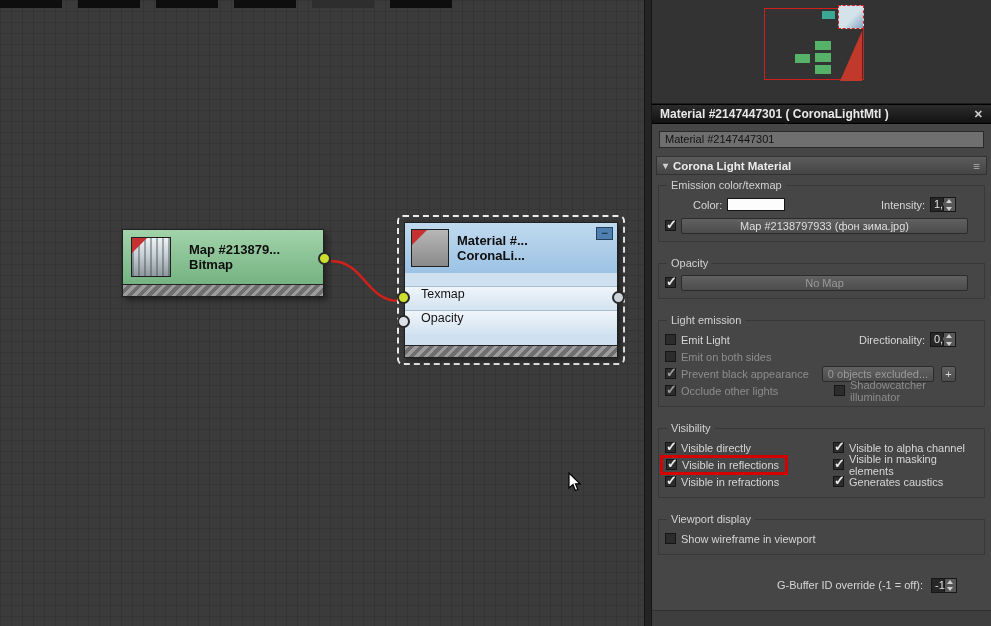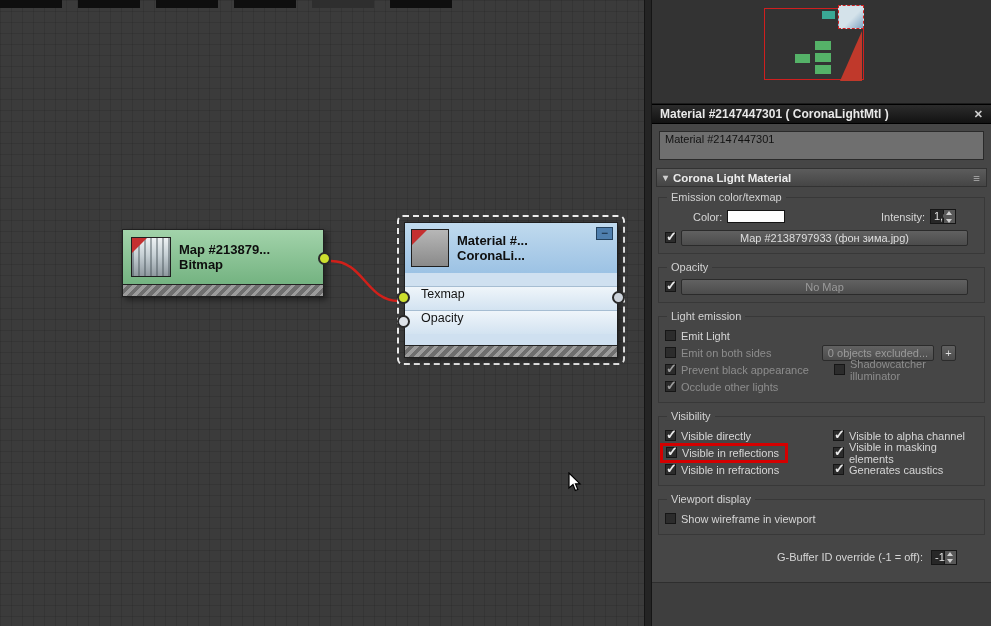--- a/index.html
+++ b/index.html
@@ -24,21 +24,21 @@
   .thumb::before { content:""; position:absolute; left:0; top:0;
     border-top:15px solid #c53030; border-right:15px solid transparent; }
   .hatch { height:12px; border-top:1px solid #222;
     background:repeating-linear-gradient(135deg,#9c9c9c 0 3px,#6f6f6f 3px 7px); }
   .conn { width:13px; height:13px; border-radius:50%; border:2px solid #2a2a2a; position:absolute; }
 
   
   .node-bitmap { position:absolute; left:122px; top:229px; width:202px;
     border:1px solid #202020; box-shadow:3px 3px 6px rgba(0,0,0,.45); }
   .node-bitmap .hd { height:54px; background:linear-gradient(#a2d3aa,#74b381);
-    display:flex; align-items:center; gap:8px; padding:0 8px; }
+    display:flex; align-items:center; gap:18px; padding:0 8px; }
   .thumb-winter { background:
       repeating-linear-gradient(90deg, rgba(70,82,88,.45) 0 2px, transparent 2px 6px),
       linear-gradient(180deg,#eef2f4 0%,#c6d0d5 45%,#8e989e 100%); }
   .node-title { font-weight:bold; font-size:13px; color:#0e0e0e; line-height:15px; white-space:nowrap; }
   .bitmap-out { right:-8px; top:22px; background:#ccdf2e; }
 
   
   .sel { position:absolute; left:397px; top:215px; width:228px; height:150px;
     border:2px dashed #ececec; border-radius:6px; }
   .node-mat { position:absolute; left:5px; top:5px; right:5px; bottom:5px;
@@ -76,30 +76,30 @@
   .mini-thumb { position:absolute; left:186px; top:5px; width:26px; height:24px;
     border:1px dashed #d02222; background:linear-gradient(135deg,#d4e2ea 55%,#7fa4c2); }
   .mini-wedge { position:absolute; left:188px; top:31px; width:22px; height:50px;
     background:#c0392b; clip-path:polygon(100% 0, 100% 100%, 0 100%); }
 
   .titlebar { height:20px; flex:none; background:linear-gradient(#2c2c2c,#121212);
     border-top:1px solid #000; border-bottom:1px solid #000; display:flex; align-items:center;
     padding:0 8px; font-size:12px; font-weight:bold; color:#e8e8e8; }
   .titlebar .close { margin-left:auto; color:#cfcfcf; font-size:11px; cursor:pointer; }
 
-  .namefield { margin:7px 7px 4px; height:29px; background:#6f6f6f;
+  .namefield { margin:7px 7px 4px; height:17px; background:#6f6f6f;
     border:1px solid #2a2a2a; color:#121212; font-size:11px; padding:1px 5px; }
 
   .rollout { margin:4px 4px 0; height:19px; background:linear-gradient(#5c5c5c,#454545);
     border:1px solid #323232; display:flex; align-items:center; gap:5px; padding:0 6px;
     font-weight:bold; font-size:11.5px; color:#ececec; cursor:pointer; }
   .rollout .menu { margin-left:auto; color:#b5b5b5; font-weight:normal; }
   .rollout .arr { font-size:10px; color:#cfcfcf; }
 
-  .content { padding:10px 6px 6px; display:flex; flex-direction:column; gap:13px; }
+  .content { padding:10px 6px 6px; display:flex; flex-direction:column; gap:21px; }
   .group { position:relative; border:1px solid #383838; padding:10px 6px 7px; }
   .group-label { position:absolute; top:-7px; left:8px; background:#464646; padding:0 4px;
     font-size:11px; color:#d2d2d2; }
 
   .row { display:flex; align-items:center; gap:5px; height:17px; }
   .cols { display:flex; }
   .col-l { width:168px; display:flex; flex-direction:column; }
   .col-r { flex:1; display:flex; flex-direction:column; }
 
   .cb { width:11px; height:11px; background:#2c2c2c; border:1px solid #161616;
@@ -269,20 +269,30 @@
             <div class="row dim">
               <span class="cb on"></span>
               <span>Prevent black appearance</span>
             </div>
             <div class="row dim">
               <span class="cb on"></span>
               <span>Occlude other lights</span>
             </div>
           </div>
           <div class="col-r">
+            <div class="row pad-r">
+              <span class="push">Directionality:</span>
+              <span class="spinner">
+                <span class="spn-val">0,0</span>
+                <span class="spn-btns">
+                  <span class="spn-up"></span>
+                  <span class="spn-dn"></span>
+                </span>
+              </span>
+            </div>
             <div class="row"></div>
             <div class="row pad-r">
               <span class="btn dimtext push" style="width:112px;">0 objects excluded...</span>
               <span class="btn plus-btn">+</span>
             </div>
             <div class="row dim">
               <span class="cb" style="margin-left:12px;"></span>
               <span>Shadowcatcher illuminator</span>
             </div>
           </div>

